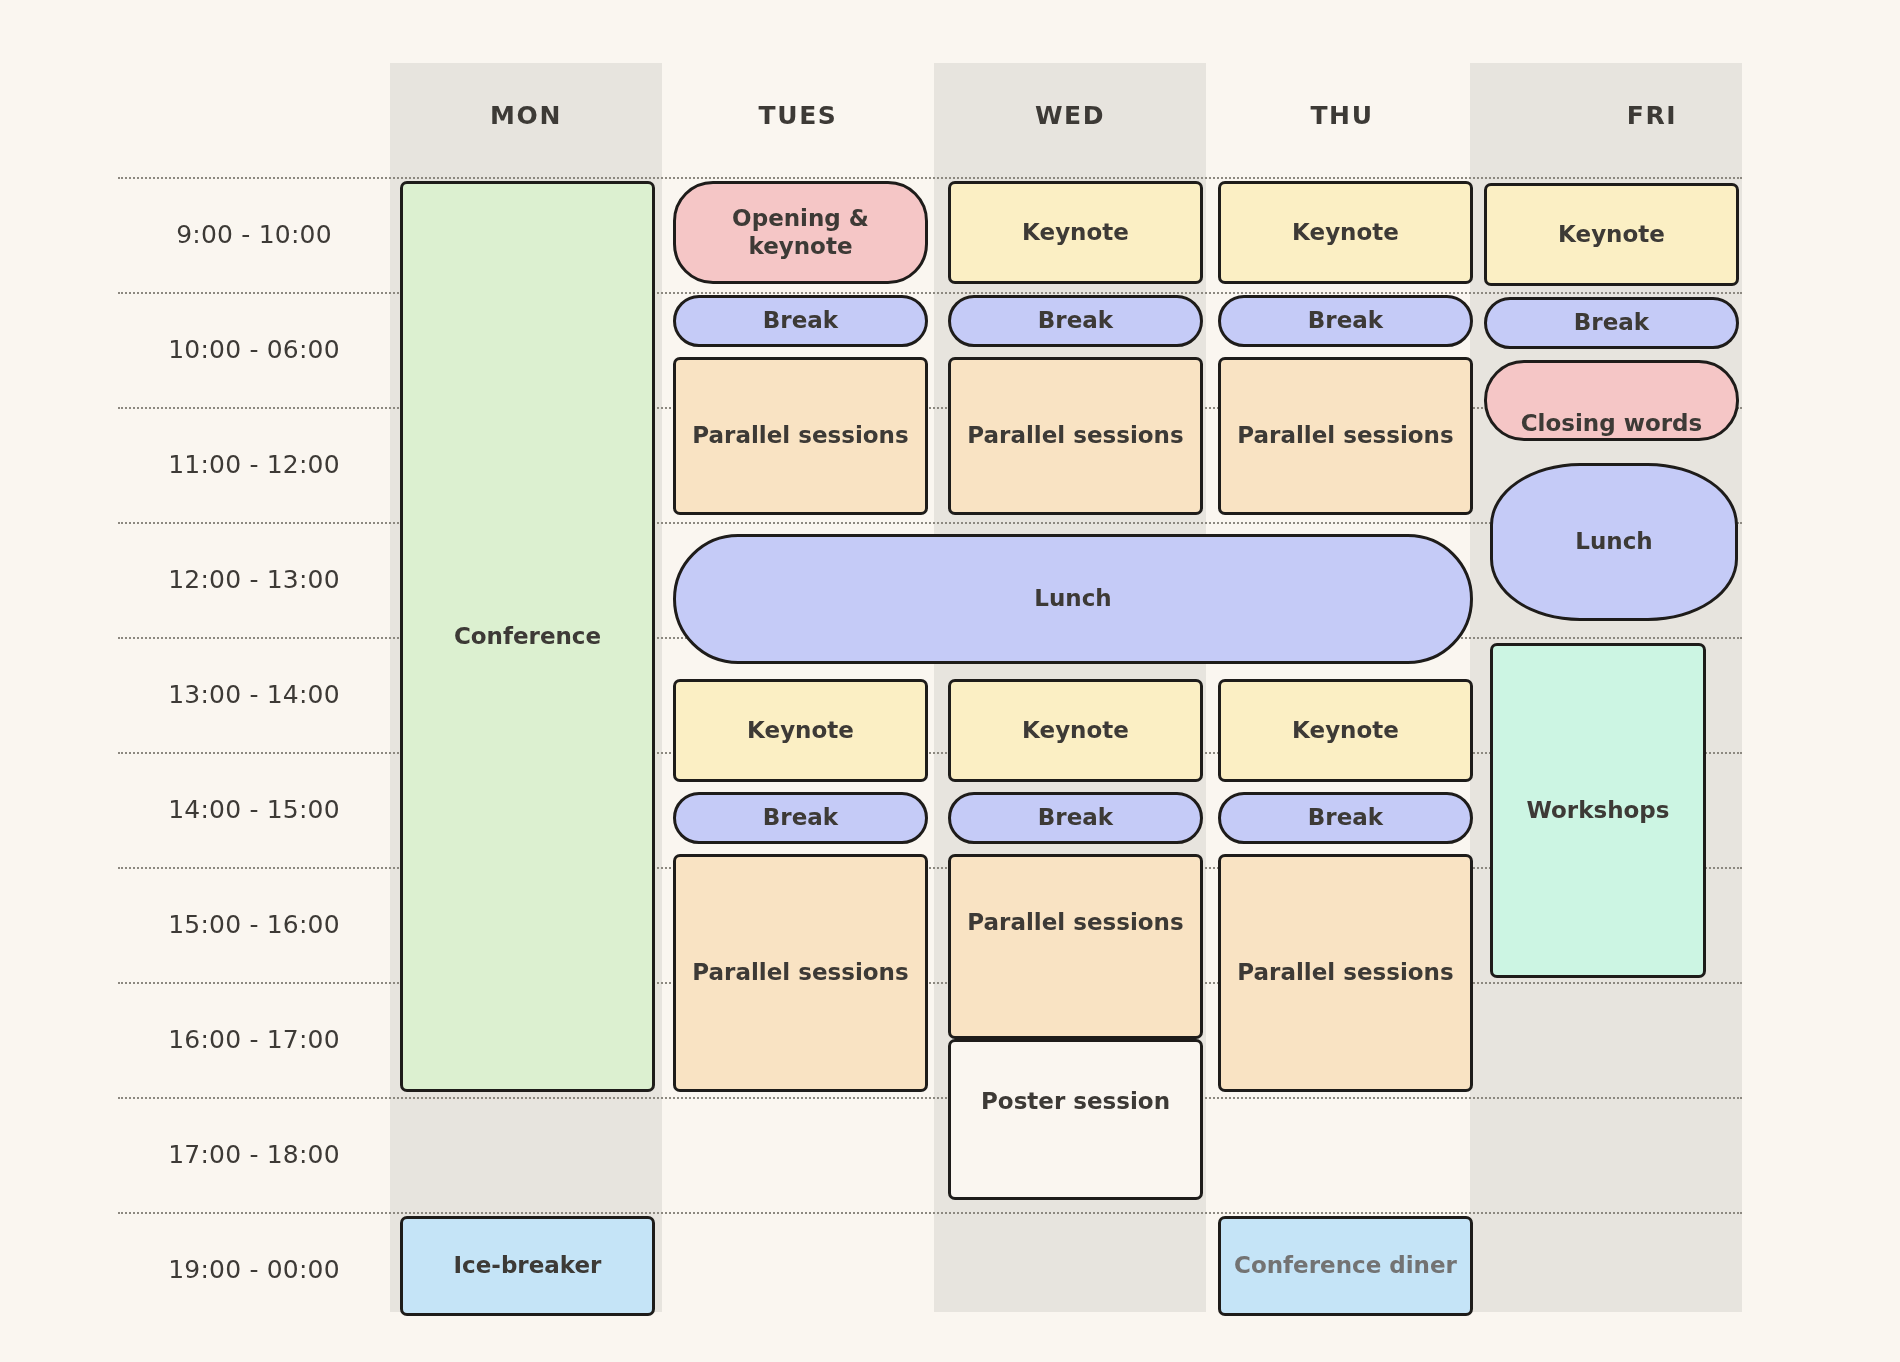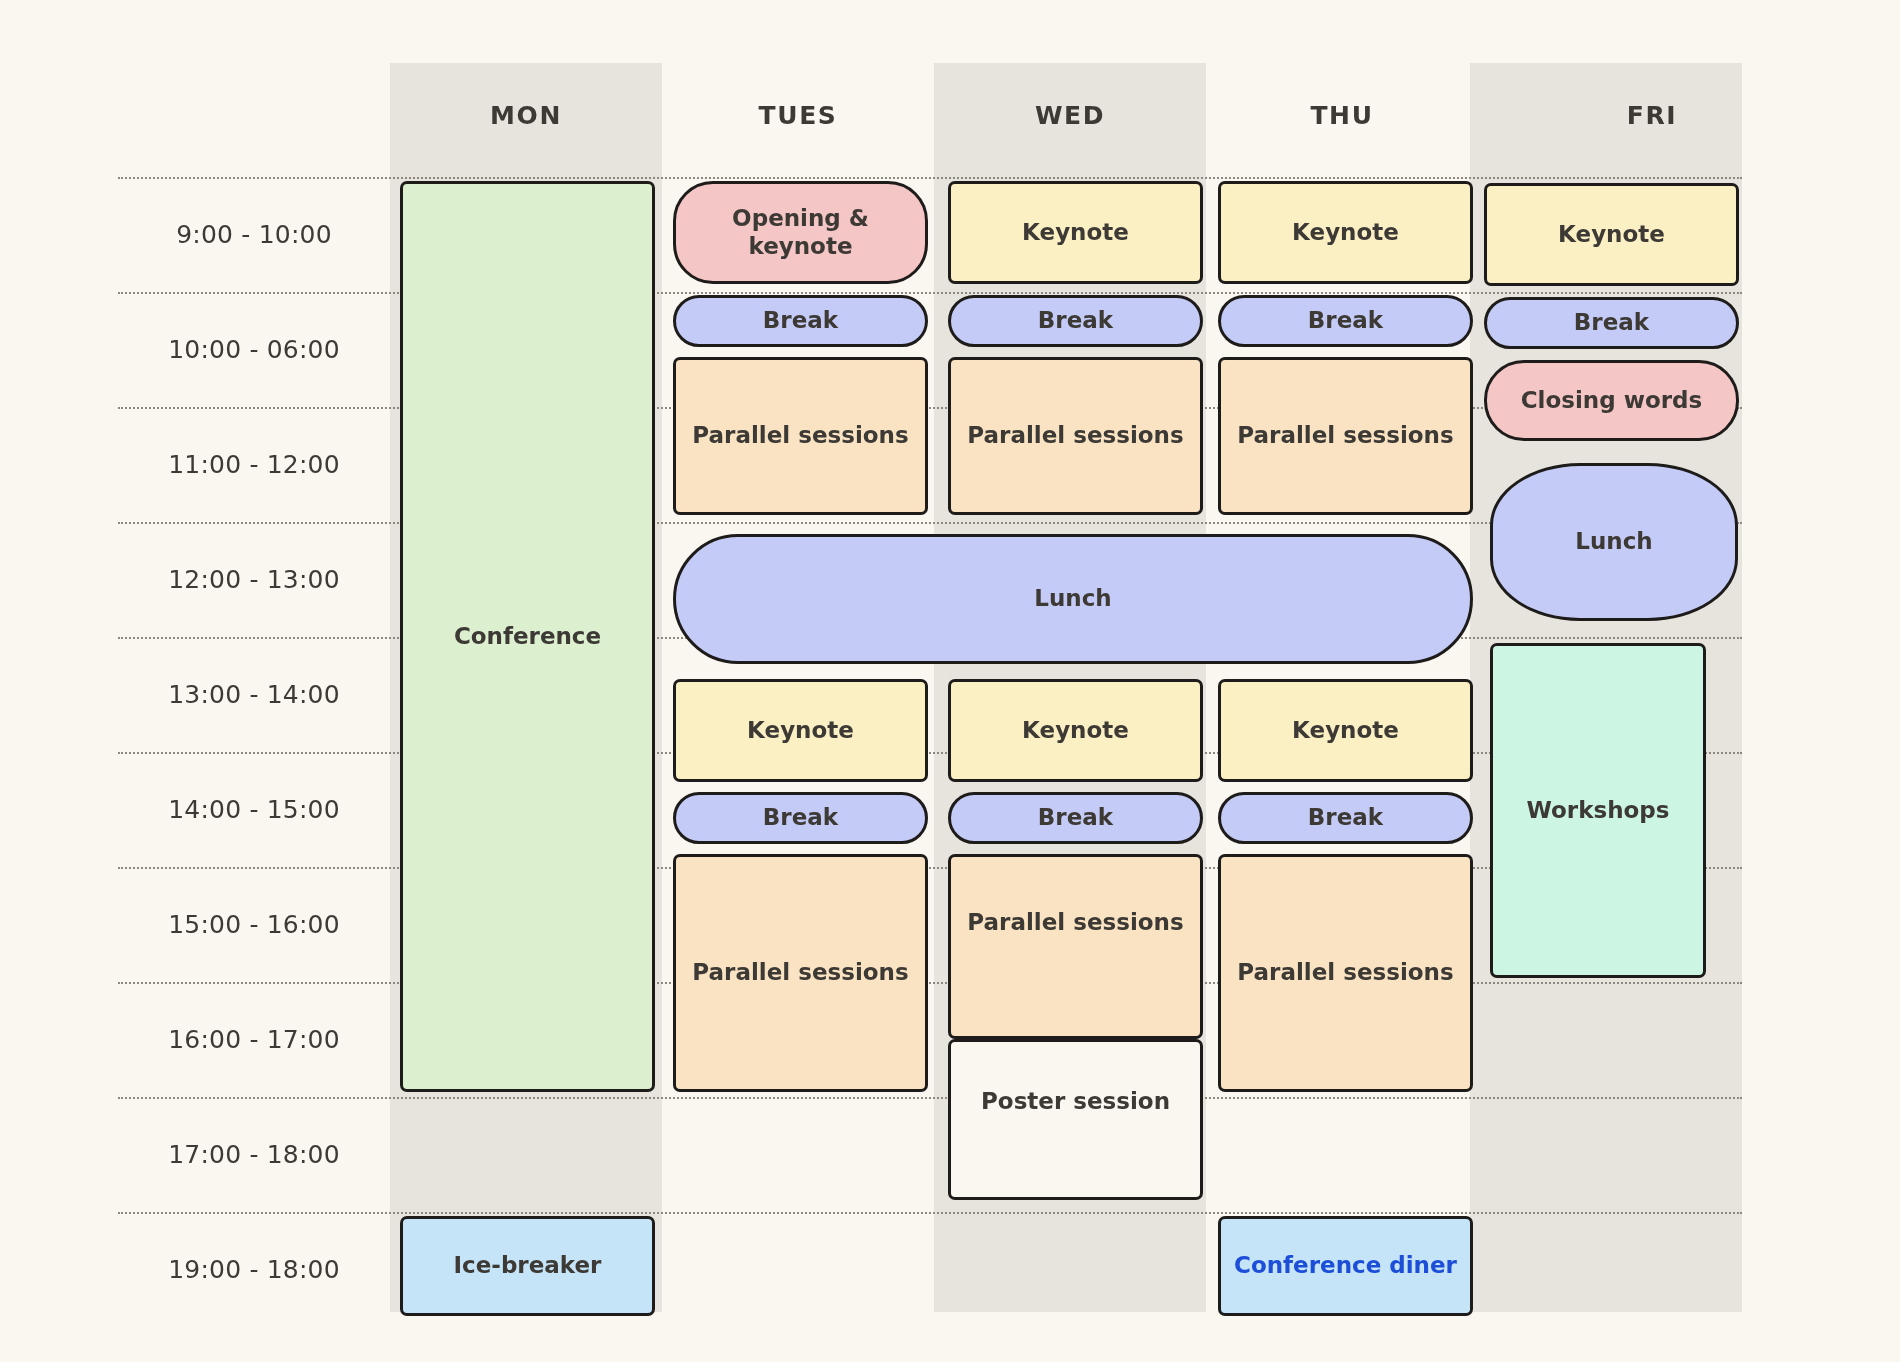--- a/index.html
+++ b/index.html
@@ -121,21 +121,21 @@
   <div id="time-labels">
       <div class="time-label" style="top: 154px; height: 115px; color: rgb(61, 58, 54);">9:00 - 10:00</div>
       <div class="time-label" style="top: 269px; height: 115px; color: rgb(61, 58, 54);">10:00 - 06:00</div>
       <div class="time-label" style="top: 384px; height: 115px; color: rgb(61, 58, 54);">11:00 - 12:00</div>
       <div class="time-label" style="top: 499px; height: 115px; color: rgb(61, 58, 54);">12:00 - 13:00</div>
       <div class="time-label" style="top: 614px; height: 115px; color: rgb(61, 58, 54);">13:00 - 14:00</div>
       <div class="time-label" style="top: 729px; height: 115px; color: rgb(61, 58, 54);">14:00 - 15:00</div>
       <div class="time-label" style="top: 844px; height: 115px; color: rgb(61, 58, 54);">15:00 - 16:00</div>
       <div class="time-label" style="top: 959px; height: 115px; color: rgb(61, 58, 54);">16:00 - 17:00</div>
       <div class="time-label" style="top: 1074px; height: 115px; color: rgb(61, 58, 54);">17:00 - 18:00</div>
-      <div class="time-label" style="top: 1189px; height: 115px; color: rgb(61, 58, 54);">19:00 - 18:00</div>
+      <div class="time-label" style="top: 1189px; height: 115px; color: rgb(61, 58, 54);">19:00 - 00:00</div>
     </div>
 
   <div id="events">
       <div class="event" style="left: 400px; top: 158px; width: 255px; height: 911px; background: rgb(220, 240, 208); border-color: rgb(30, 28, 26); color: rgb(61, 58, 54);">
         <span>Conference</span>
       </div>
       <div class="event" style="left: 400px; top: 1193px; width: 255px; height: 100px; background: rgb(197, 228, 247); border-color: rgb(30, 28, 26); color: rgb(61, 58, 54);">
         <span>Ice-breaker</span>
       </div>
       <div class="event pill" style="left: 673px; top: 158px; width: 255px; height: 103px; background: rgb(245, 198, 198); border-color: rgb(30, 28, 26); color: rgb(61, 58, 54);">
@@ -188,30 +188,30 @@
       </div>
       <div class="event" style="left: 1218px; top: 656px; width: 255px; height: 103px; background: rgb(251, 239, 196); border-color: rgb(30, 28, 26); color: rgb(61, 58, 54);">
         <span>Keynote</span>
       </div>
       <div class="event bigpill" style="left: 1218px; top: 769px; width: 255px; height: 52px; background: rgb(197, 203, 247); border-color: rgb(30, 28, 26); color: rgb(61, 58, 54);">
         <span>Break</span>
       </div>
       <div class="event" style="left: 1218px; top: 831px; width: 255px; height: 238px; background: rgb(249, 227, 195); border-color: rgb(30, 28, 26); color: rgb(61, 58, 54);">
         <span>Parallel sessions</span>
       </div>
-      <div class="event" style="left: 1218px; top: 1193px; width: 255px; height: 100px; background: rgb(197, 228, 247); border-color: rgb(30, 28, 26); color: #1d4ed8;">
+      <div class="event" style="left: 1218px; top: 1193px; width: 255px; height: 100px; background: rgb(197, 228, 247); border-color: rgb(30, 28, 26); color: #737373;">
         <span>Conference diner</span>
       </div>
       <div class="event" style="left: 1484px; top: 160px; width: 255px; height: 103px; background: rgb(251, 239, 196); border-color: rgb(30, 28, 26); color: rgb(61, 58, 54);">
         <span>Keynote</span>
       </div>
       <div class="event bigpill" style="left: 1484px; top: 274px; width: 255px; height: 52px; background: rgb(197, 203, 247); border-color: rgb(30, 28, 26); color: rgb(61, 58, 54);">
         <span>Break</span>
       </div>
-      <div class="event pill" style="left: 1484px; top: 337px; width: 255px; height: 81px; background: rgb(245, 198, 198); border-color: rgb(30, 28, 26); color: rgb(61, 58, 54);">
+      <div class="event pill" style="left: 1484px; top: 337px; width: 255px; height: 81px; background: rgb(245, 198, 198); border-color: rgb(30, 28, 26); color: rgb(61, 58, 54); align-items: flex-end;">
         <span>Closing words</span>
       </div>
       <div class="event lunch-fri" style="left: 1490px; top: 440px; width: 248px; height: 158px; background: rgb(197, 203, 247); border-color: rgb(30, 28, 26); color: rgb(61, 58, 54);">
         <span>Lunch</span>
       </div>
       <div class="event" style="left: 1490px; top: 620px; width: 216px; height: 335px; background: rgb(204, 245, 227); border-color: rgb(30, 28, 26); color: rgb(61, 58, 54);">
         <span>Workshops</span>
       </div>
       <div class="event" style="left: 673px; top: 511px; width: 800px; height: 130px; background: rgb(197, 203, 247); border-color: rgb(30, 28, 26); color: rgb(61, 58, 54); border-radius: 68px;">
         <span>Lunch</span>

